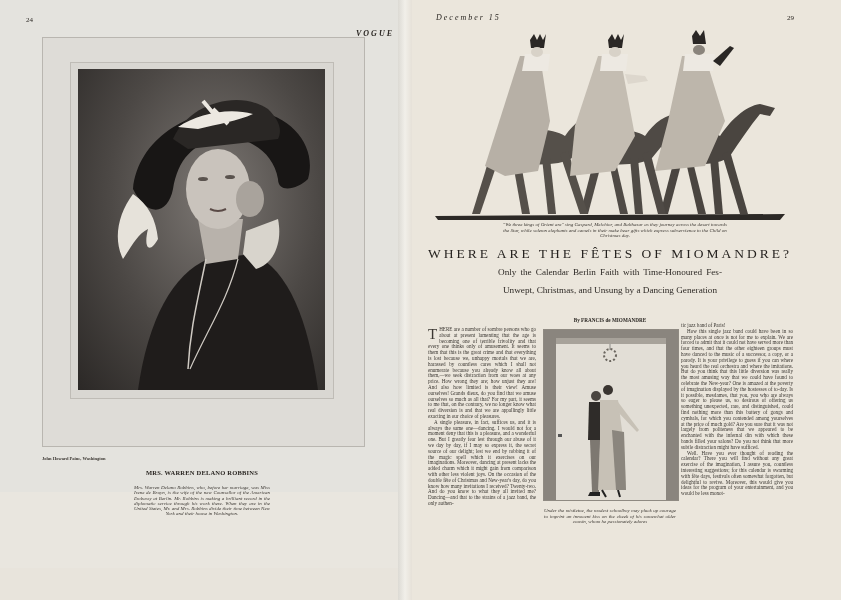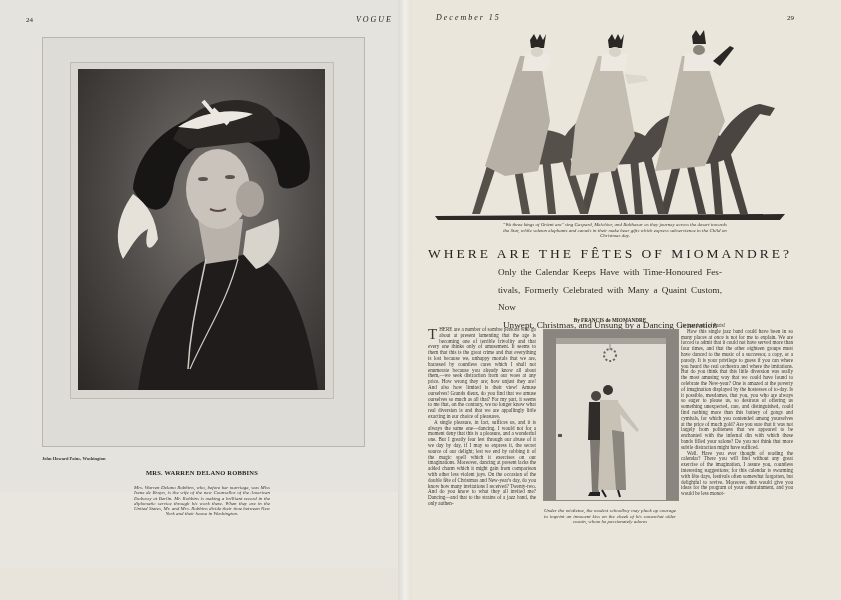--- a/index.html
+++ b/index.html
@@ -37,21 +37,21 @@
   .fig-caption{position:absolute;left:544px;top:508px;width:132px;text-align:justify;text-align-last:center;font-size:5px;font-style:italic;line-height:5.6px;color:#3b3732;}
 </style>
 </head>
 <body>
 
 <div class="spread">
 
   <div class="page-left">
     <div class="bottom-band"></div>
     <span class="folio" style="left:26px;top:16px;">24</span>
-    <span class="running-head" style="left:356px;top:15px;font-weight:normal;">VOGUE</span>
+    <span class="running-head" style="left:356px;top:29px;font-weight:bold;">VOGUE</span>
 
     <div class="plate">
       <div class="plate-inner-rule"></div>
       <div class="photo" title="Portrait photograph of a woman in a dark cloche hat with white feather trim, dark coat with white collar and long pearl necklace">
         <svg width="247" height="321" viewBox="0 0 247 321">
 
           <path d="M60 321 C70 250 95 205 130 190 L175 185 C210 200 230 250 240 321 Z" fill="#1f1c1b"></path>
 
           <path d="M168 162 L200 150 C205 175 195 195 178 200 L165 185 Z" fill="#d8d4cc"></path>
 
@@ -133,22 +133,21 @@
       <path d="M262 10 L266 4 L270 10 L274 4 L276 18 L263 18 Z" fill="#2a2725"></path>
       <ellipse cx="269" cy="24" rx="6" ry="5" fill="#8a847c"></ellipse>
       <path d="M283 35 L300 20 L304 22 L290 40 Z" fill="#2a2725"></path>
     </svg>
   </div>
   <div class="illus-caption">"We three kings of Orient are" sing Gaspard, Melchior, and Balthazar as they journey across the desert towards the Star, while solemn elephants and camels in their make bear gifts which express subservience to the Child on Christmas day.</div>
 
   <div class="headline">WHERE ARE THE FÊTES OF MIOMANDRE?</div>
 
   <div class="deck">
-    <div>Only the Calendar Keeps Have with Time-Honoured Fes-</div>
-    <div>tivals, Formerly Celebrated with Many a Quaint Custom, Now</div>
+    <div>Only the Calendar Berlin Faith with Time-Honoured Fes-</div>
     <div style="text-align-last:center;">Unwept, Christmas, and Unsung by a Dancing Generation</div>
   </div>
 
   <div class="byline-wrap">By FRANCIS de MIOMANDRE</div>
 
   <div class="col col1">
     <p class="first"><span class="dropcap">T</span><span>HERE are a number of sombre persons who go about at present lamenting that the age is becoming one of terrible frivolity and that every one thinks only of amusement. It seems to them that this is the great crime and that everything is lost because we, unhappy mortals that we are, harassed by countless cares which I shall not enumerate because you already know all about them,—we seek distraction from our woes at any price. How wrong they are; how unjust they are! And also how limited is their view! Amuse ourselves! Grands dieux, do you find that we amuse ourselves so much as all that? For my part, it seems to me that, on the contrary, we no longer know what real diversion is and that we are appallingly little exacting in our choice of pleasures.</span></p>
     <p>A single pleasure, in fact, suffices us, and it is always the same one—dancing. I would not for a moment deny that this is a pleasure, and a wonderful one. But I greatly fear lest through our abuse of it we day by day, if I may so express it, the secret source of our delight; lest we end by robbing it of the magic spell which it exercises on our imaginations. Moreover, dancing at present lacks the added charm which it might gain from comparison with other less violent joys. On the occasion of the double fête of Christmas and New-year's day, do you know how many invitations I received? Twenty-two. And do you know to what they all invited me? Dancing—and that to the strains of a jazz band, the only authen-</p>
   </div>
 

